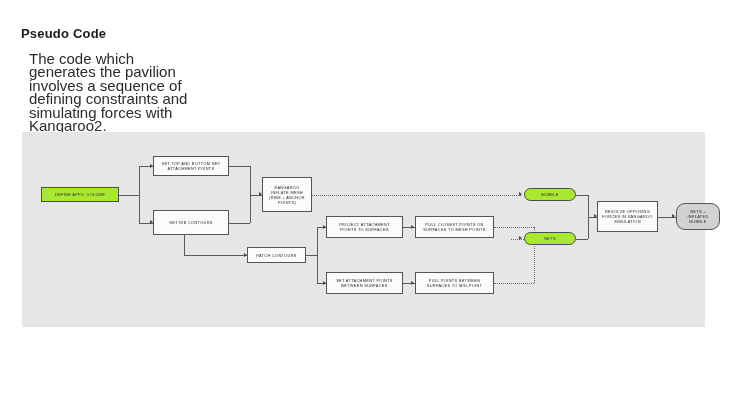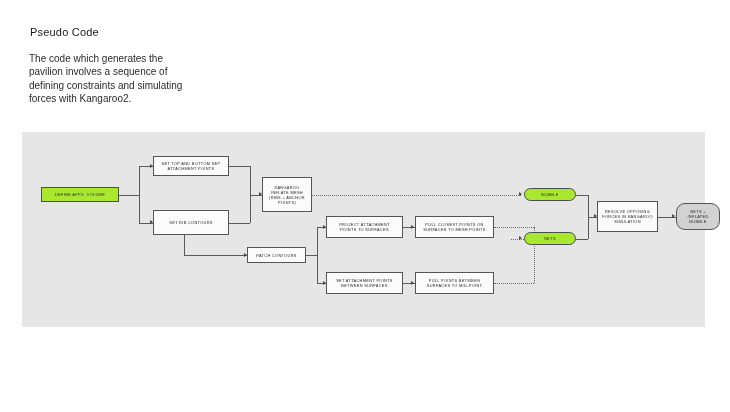--- a/index.html
+++ b/index.html
@@ -11,33 +11,33 @@
     width: 730px;
     height: 412px;
     font-family: "Liberation Sans", sans-serif;
     position: relative;
     overflow: hidden;
   }
 
   
   #page-title {
     position: absolute;
-    left: 30px;
+    left: 21px;
     top: 26px;
-    font-size: 11px;
-    font-weight: normal;
+    font-size: 13px;
+    font-weight: bold;
     color: #1a1a1a;
     letter-spacing: 0.2px;
   }
   #page-description {
     position: absolute;
     left: 29px;
     top: 52px;
     width: 160px;
-    font-size: 10px;
+    font-size: 15px;
     line-height: 13.4px;
     color: #2b2b2b;
   }
 
   
   #diagram-panel {
     position: absolute;
     left: 22px;
     top: 132px;
     width: 683px;

